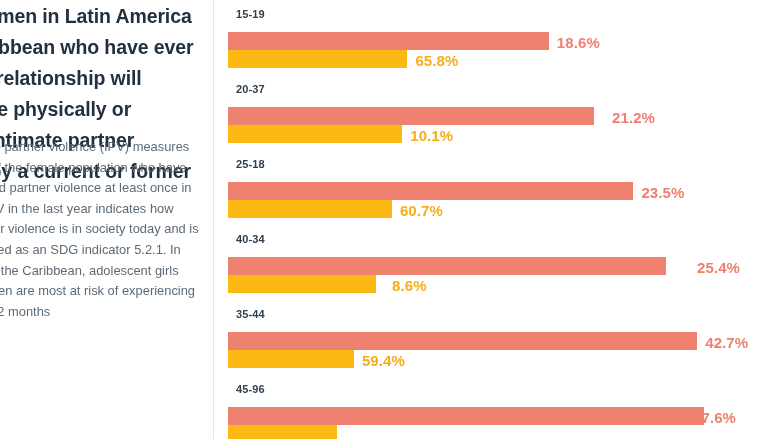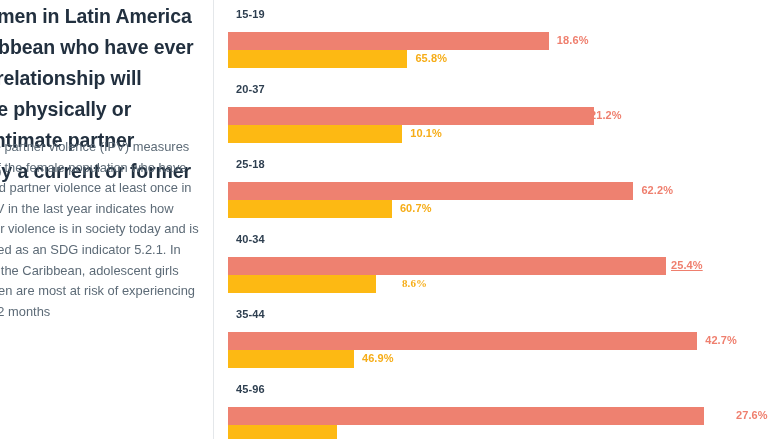--- a/index.html
+++ b/index.html
@@ -66,21 +66,21 @@
   }
   .bar-row{position:absolute;left:0;height:18px;}
   .bar{
     position:absolute;left:0;top:0;height:18px;
   }
   .bar.ever{background:#ee8170;}
   .bar.recent{background:#fdb913;}
   .bar-val{
     position:absolute;
     top:2px;
-    font-size:11px;font-weight:bold;
+    font-size:15px;font-weight:bold;
     white-space:nowrap;letter-spacing:0.1px;
   }
   .bar-val.ever{color:#ef7f6e;}
   .bar-val.recent{color:#f6ad18;}
 </style>
 </head>
 <body>
 
 <div id="root">
 
@@ -100,65 +100,65 @@
         </div>
         <div class="bar-row" style="top: 42px;">
           <div class="bar recent" style="width: 179.4px; background: rgb(253, 185, 19);"></div>
           <div class="bar-val recent" style="left: 187.4px;">65.8%</div>
         </div>
       </div>
       <div class="grp" style="top: 83px;">
         <div class="grp-label">20-37</div>
         <div class="bar-row" style="top: 24px;">
           <div class="bar ever" style="width: 365.7px; background: rgb(238, 129, 112);"></div>
-          <div class="bar-val ever" style="left: 362px;">21.2%</div>
+          <div class="bar-val ever" style="left: 384px;">21.2%</div>
         </div>
         <div class="bar-row" style="top: 42px;">
           <div class="bar recent" style="width: 174.225px; background: rgb(253, 185, 19);"></div>
           <div class="bar-val recent" style="left: 182.225px;">10.1%</div>
         </div>
       </div>
       <div class="grp" style="top: 158px;">
         <div class="grp-label">25-18</div>
         <div class="bar-row" style="top: 24px;">
           <div class="bar ever" style="width: 405.375px; background: rgb(238, 129, 112);"></div>
-          <div class="bar-val ever" style="left: 413.375px;">62.2%</div>
+          <div class="bar-val ever" style="left: 413.375px;">23.5%</div>
         </div>
         <div class="bar-row" style="top: 42px;">
           <div class="bar recent" style="width: 163.875px; background: rgb(253, 185, 19);"></div>
           <div class="bar-val recent" style="left: 171.875px;">60.7%</div>
         </div>
       </div>
       <div class="grp" style="top: 233px;">
         <div class="grp-label">40-34</div>
         <div class="bar-row" style="top: 24px;">
           <div class="bar ever" style="width: 438.15px; background: rgb(238, 129, 112);"></div>
-          <div class="bar-val ever" style="left: 443px; text-decoration: underline;">25.4%</div>
+          <div class="bar-val ever" style="left: 469px;">25.4%</div>
         </div>
         <div class="bar-row" style="top: 42px;">
           <div class="bar recent" style="width: 148.35px; background: rgb(253, 185, 19);"></div>
-          <div class="bar-val recent" style="left: 174px; font-family: Liberation Serif, serif;">8.6%</div>
+          <div class="bar-val recent" style="left: 164px;">8.6%</div>
         </div>
       </div>
       <div class="grp" style="top: 308px;">
         <div class="grp-label">35-44</div>
         <div class="bar-row" style="top: 24px;">
           <div class="bar ever" style="width: 469.2px; background: rgb(238, 129, 112);"></div>
           <div class="bar-val ever" style="left: 477.2px;">42.7%</div>
         </div>
         <div class="bar-row" style="top: 42px;">
           <div class="bar recent" style="width: 125.925px; background: rgb(253, 185, 19);"></div>
-          <div class="bar-val recent" style="left: 133.925px;">46.9%</div>
+          <div class="bar-val recent" style="left: 133.925px;">59.4%</div>
         </div>
       </div>
       <div class="grp" style="top: 383px;">
         <div class="grp-label">45-96</div>
         <div class="bar-row" style="top: 24px;">
           <div class="bar ever" style="width: 476.1px; background: rgb(238, 129, 112);"></div>
-          <div class="bar-val ever" style="left: 508px;">27.6%</div>
+          <div class="bar-val ever" style="left: 465px;">27.6%</div>
         </div>
         <div class="bar-row" style="top: 42px;">
           <div class="bar recent" style="width: 108.675px; background: rgb(253, 185, 19);"></div>
         </div>
       </div>
     </div>
 
 </div>
 
 </body></html>

